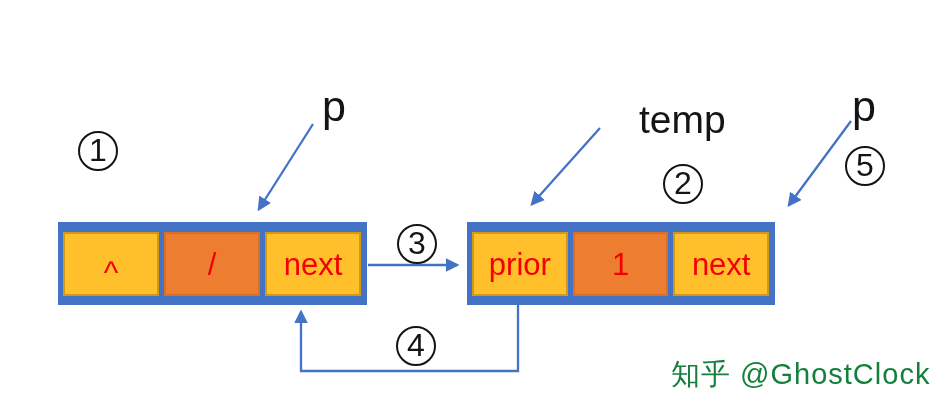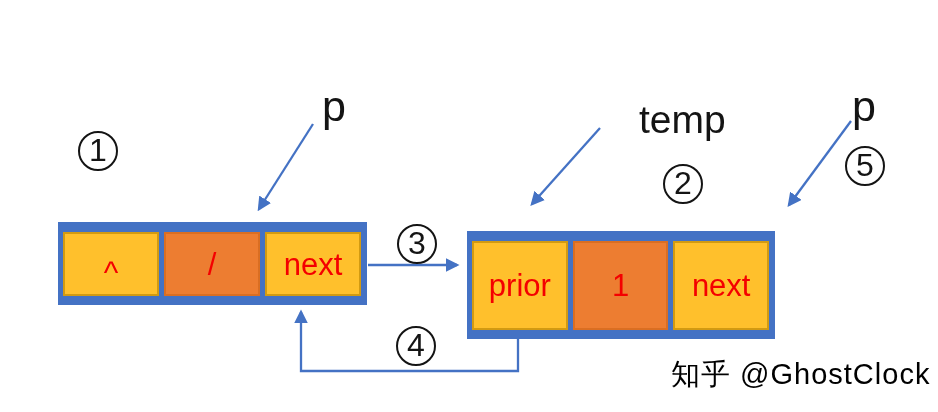--- a/index.html
+++ b/index.html
@@ -26,21 +26,21 @@
     border:2.5px solid #141414;border-radius:50%;
     display:flex;align-items:center;justify-content:center;
     font-size:32px;color:#141414;line-height:1;padding-bottom:2px;
   }
   .pointer-label{position:absolute;color:#141414;line-height:1;}
   .p-size{font-size:43px;}
   .temp-size{font-size:39px;margin-left:44px;}
 
   .watermark{
     position:absolute;left:671px;top:355px;font-size:29px;
-    color:#000000;text-shadow:1px 1px 0 #ffffff;letter-spacing:1px;
+    color:#15803d;text-shadow:1px 1px 0 #ffffff;letter-spacing:1px;
     font-family:"Liberation Sans", sans-serif;
   }
 </style>
 </head>
 <body>
 
 <div class="canvas">
 
   <svg class="connectors" width="938" height="412" viewBox="0 0 938 412">
     <defs>
@@ -70,21 +70,21 @@
       <span class="glyph-caret">^</span>
     </div>
     <div class="cell orange">
       <span>/</span>
     </div>
     <div class="cell yellow">
       <span>next</span>
     </div>
   </div>
 
-  <div class="node" style="left:467px;top:231px;width:308px;height:108px">
+  <div class="node" style="left:467px;top:222px;width:308px;height:83px">
     <div class="cell yellow">
       <span>prior</span>
     </div>
     <div class="cell orange">
       <span>1</span>
     </div>
     <div class="cell yellow">
       <span>next</span>
     </div>
   </div>

